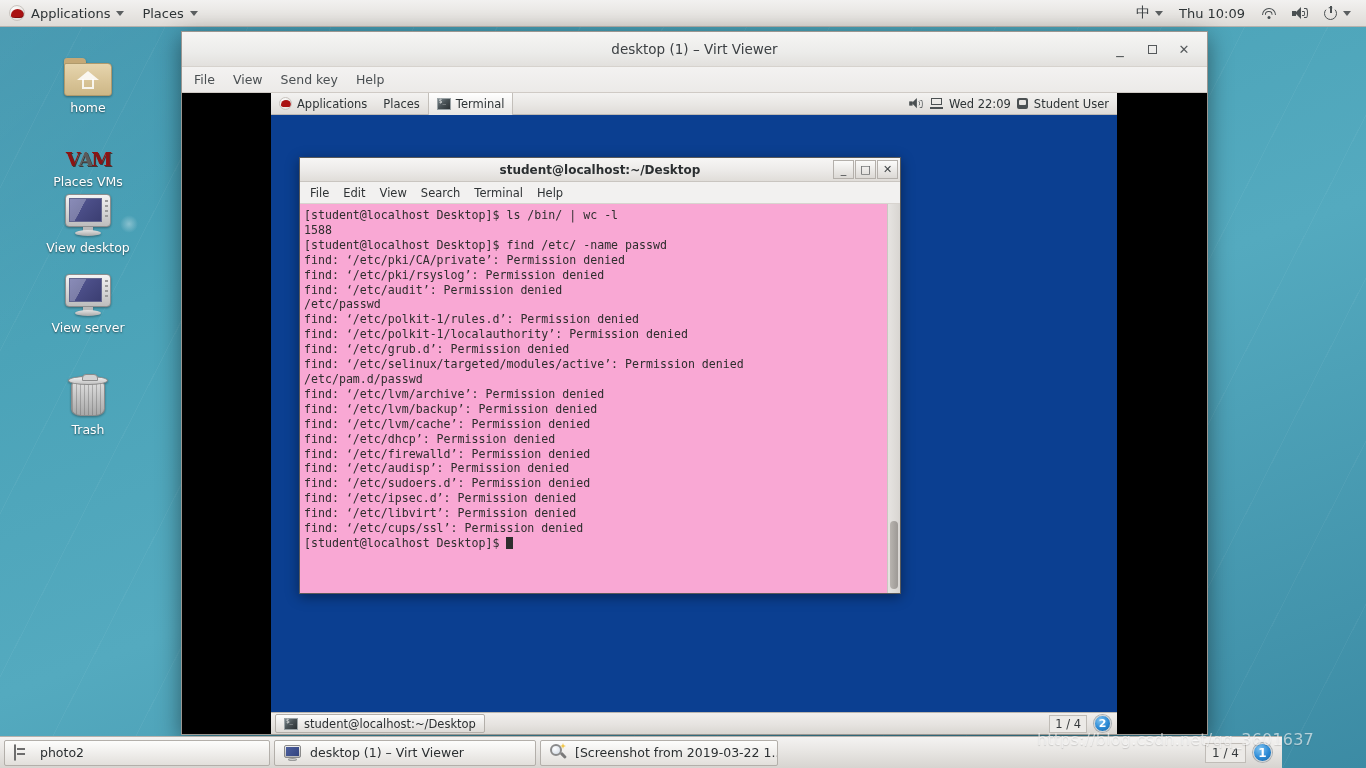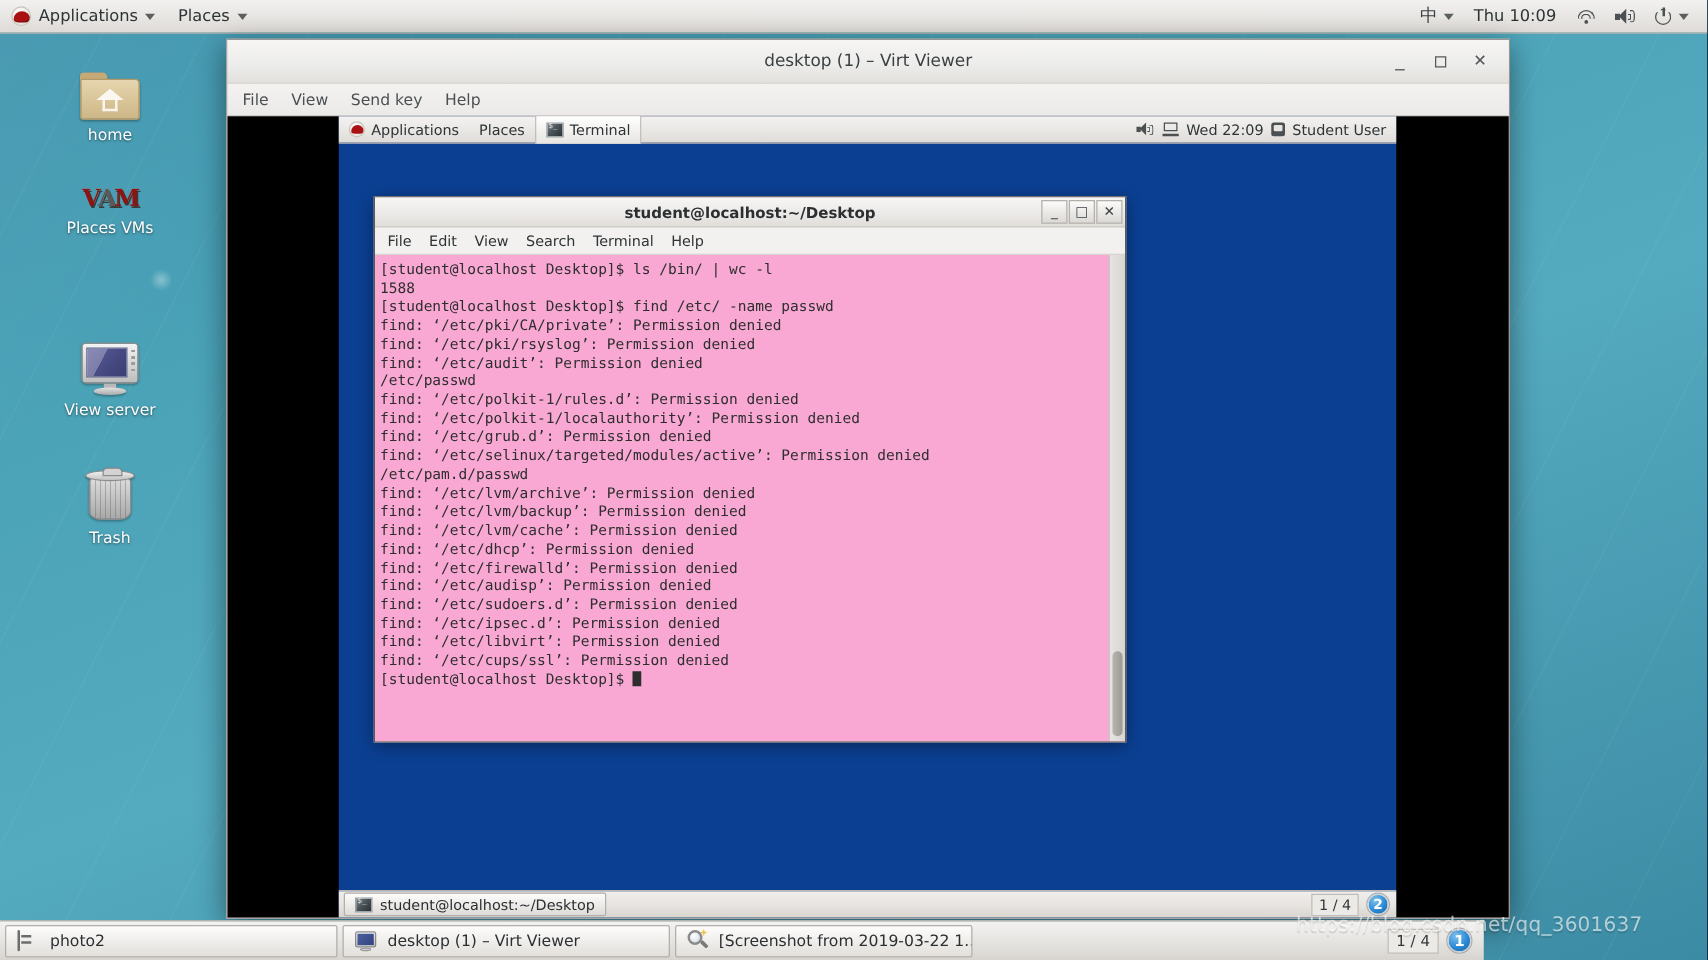--- a/index.html
+++ b/index.html
@@ -415,21 +415,21 @@
     border-radius: 4px;
   }
   .cursor-block {
     display: inline-block; width: 7px; height: 12px;
     background: #2e2e2e; vertical-align: -2px;
   }
 
   
   #host-taskbar {
     position: absolute; left: 0; bottom: 0;
-    width: 1187px; height: 32px;
+    width: 1282px; height: 32px;
     background: linear-gradient(to bottom, #f4f3f2 0%, #e7e5e2 48%, #d7d4d0 100%);
     border-top: 1px solid #b6b2ad;
     display: flex; align-items: center; gap: 4px;
     padding: 0 4px;
   }
   .task-btn {
     display: flex; align-items: center; gap: 8px;
     height: 26px; padding: 0 9px;
     background: linear-gradient(to bottom, #fdfdfc, #e2dfdb);
     border: 1px solid #b3afaa; border-radius: 2px;
@@ -587,20 +587,32 @@
     <div class="glyph">
       <div class="vmm">
           <span>V</span>
           <span class="m">A</span>
           <span>M</span>
         </div>
     </div>
     <div class="lbl">Places VMs</div>
   </div>
 
+  <div class="desk-icon" style="left:28px; top:184px;">
+    <div class="glyph">
+      <div class="monitor">
+        <div class="case"></div>
+          <div class="scr"></div>
+          <div class="dots"></div>
+        <div class="neck"></div>
+          <div class="base"></div>
+      </div>
+    </div>
+    <div class="lbl">View desktop</div>
+  </div>
 
   <div class="desk-icon" style="left:28px; top:264px;">
     <div class="glyph">
       <div class="monitor">
         <div class="case"></div>
           <div class="scr"></div>
           <div class="dots"></div>
         <div class="neck"></div>
           <div class="base"></div>
       </div>

